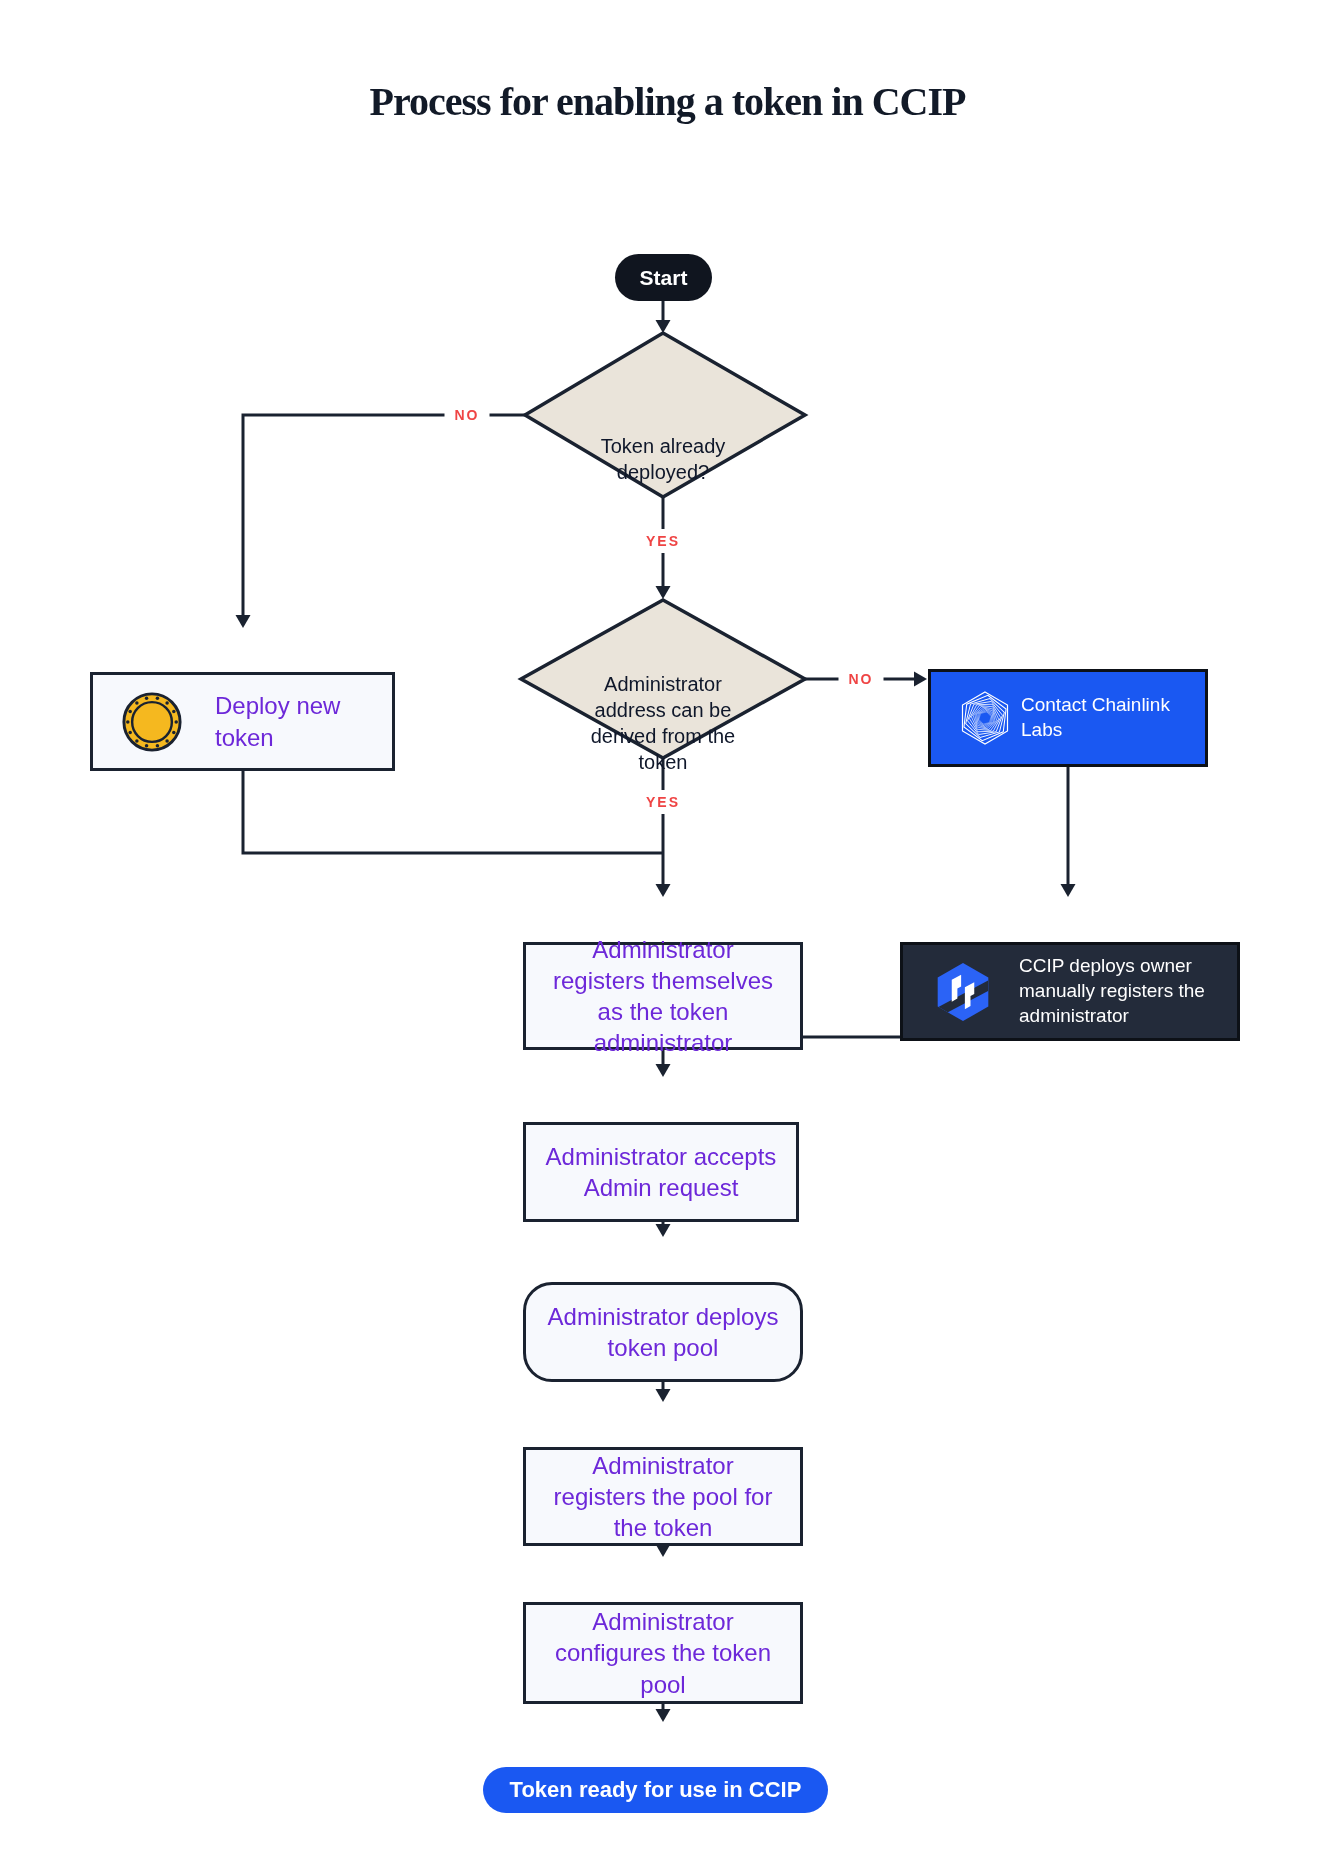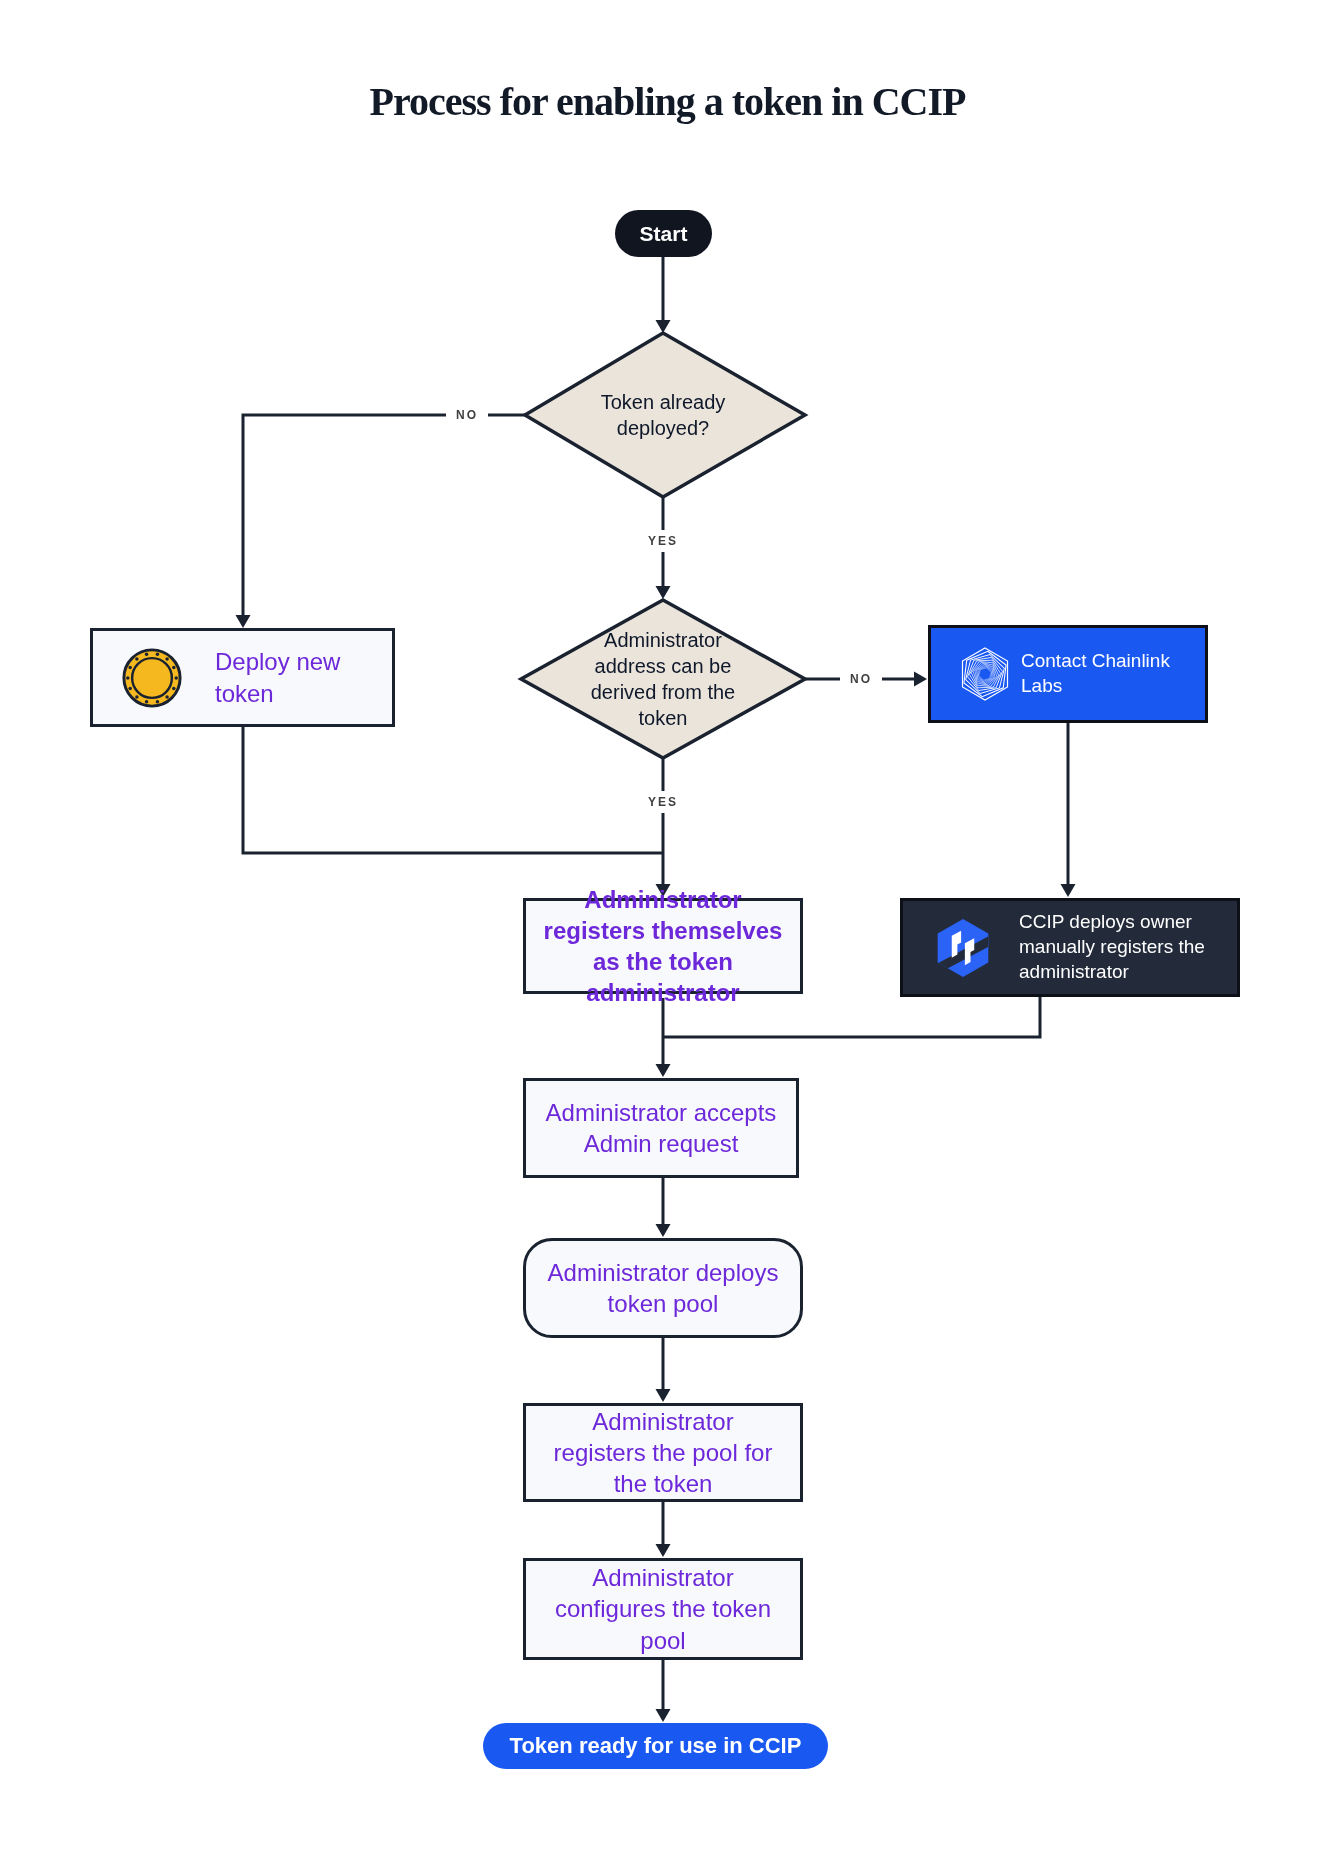--- a/index.html
+++ b/index.html
@@ -1,47 +1,47 @@
 <!DOCTYPE html>
 <html><head>
 <meta charset="utf-8">
 <style>
   html,body{margin:0;padding:0;background:#ffffff;font-family:"Liberation Sans",sans-serif;}
   .canvas{position:relative;width:1335px;height:1869px;margin:0 auto;background:#ffffff;overflow:hidden;}
   .title{position:absolute;left:0;right:0;top:78px;margin:0;text-align:center;
          font-size:40px;font-weight:700;letter-spacing:-1px;color:#121a28;font-family:Liberation Serif, serif;}
   .wires{position:absolute;left:0;top:0;z-index:1;}
-  .node{position:absolute;z-index:2;box-sizing:border-box;}
+  .node{position:absolute;z-index:2;box-sizing:border-box;margin-top:44px;}
   .pill{display:flex;align-items:center;justify-content:center;border-radius:26px;}
   .start-pill{left:615px;top:210px;width:97px;height:47px;background:#10151f;color:#ffffff;
               font-size:21px;font-weight:600;}
   .end-pill{left:483px;top:1723px;width:345px;height:46px;background:#1a58f2;color:#ffffff;
             font-size:22px;font-weight:700;}
   .diamond-label{display:flex;align-items:center;justify-content:center;text-align:center;
                  color:#0f172a;font-size:20px;line-height:1.3;}
   .dl1{left:563px;top:333px;width:200px;height:164px;}
   .dl2{left:568px;top:600px;width:190px;height:158px;}
   .box{border:3px solid #1a2230;background:#f7f9fd;color:#6d28d9;font-size:24px;line-height:1.3;}
   .step{display:flex;align-items:center;justify-content:center;text-align:center;}
   .step .txt{width:240px;}
   .icon-box{display:flex;align-items:center;text-align:left;}
   .deploy-box{left:90px;top:628px;width:305px;height:99px;padding-left:28px;gap:32px;}
   .contact-box{left:928px;top:625px;width:280px;height:98px;padding-left:26px;gap:8px;
                background:#1a58f2;border-color:#0d1117;color:#ffffff;font-size:19px;}
   .contact-box .txt{width:150px;}
   .ccip-box{left:900px;top:898px;width:340px;height:99px;padding-left:30px;gap:26px;
             background:#232b3a;border-color:#0d1117;color:#ffffff;font-size:19px;}
   .ccip-box .txt{width:195px;}
-  .s1{left:523px;top:898px;width:280px;height:96px;font-weight:bold;}
+  .s1{left:523px;top:898px;width:280px;height:108px;}
   .s2{left:523px;top:1078px;width:276px;height:100px;}
   .s3{left:523px;top:1238px;width:280px;height:100px;border-radius:29px;}
   .s4{left:523px;top:1403px;width:280px;height:99px;}
   .s5{left:523px;top:1558px;width:280px;height:102px;}
   .branch-label{position:absolute;z-index:3;transform:translate(-50%,-50%);background:#ffffff;
-                padding:4px 10px;color:#404040;font-size:12px;font-weight:700;letter-spacing:2px;}
+                padding:4px 10px;color:#ef4444;font-size:14px;font-weight:700;letter-spacing:2px;}
   .icon{flex:0 0 auto;display:block;}
 </style>
 </head>
 <body>
 
 <div class="canvas">
 
   <h1 class="title">Process for enabling a token in CCIP</h1>
 
   <svg class="wires" width="1335" height="1869" viewBox="0 0 1335 1869" xmlns="http://www.w3.org/2000/svg">

